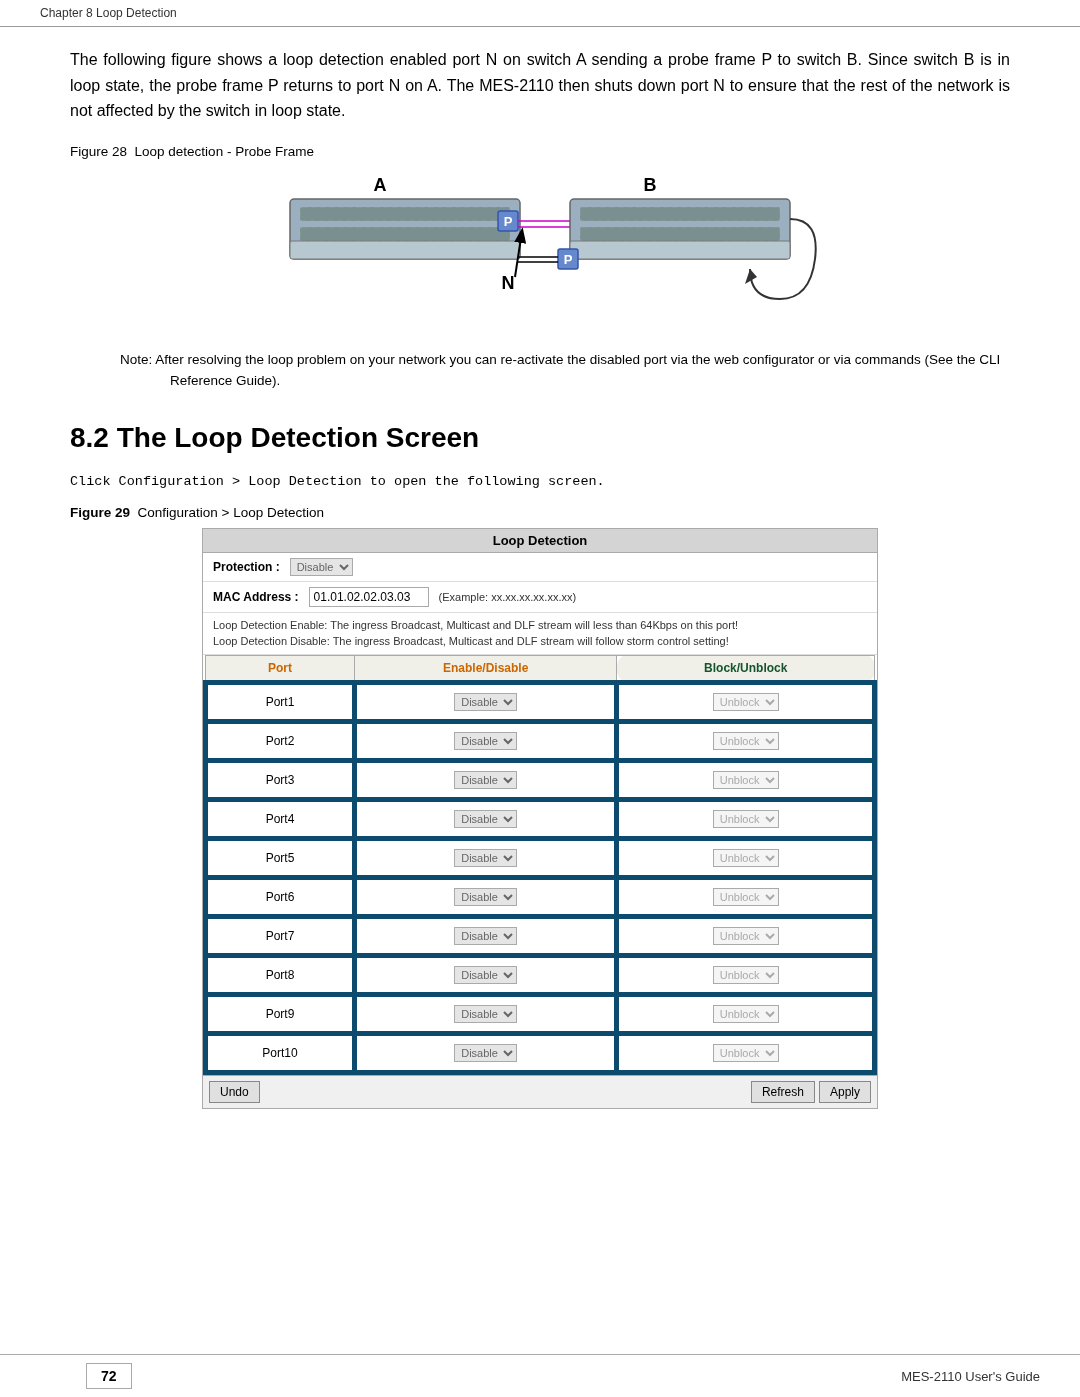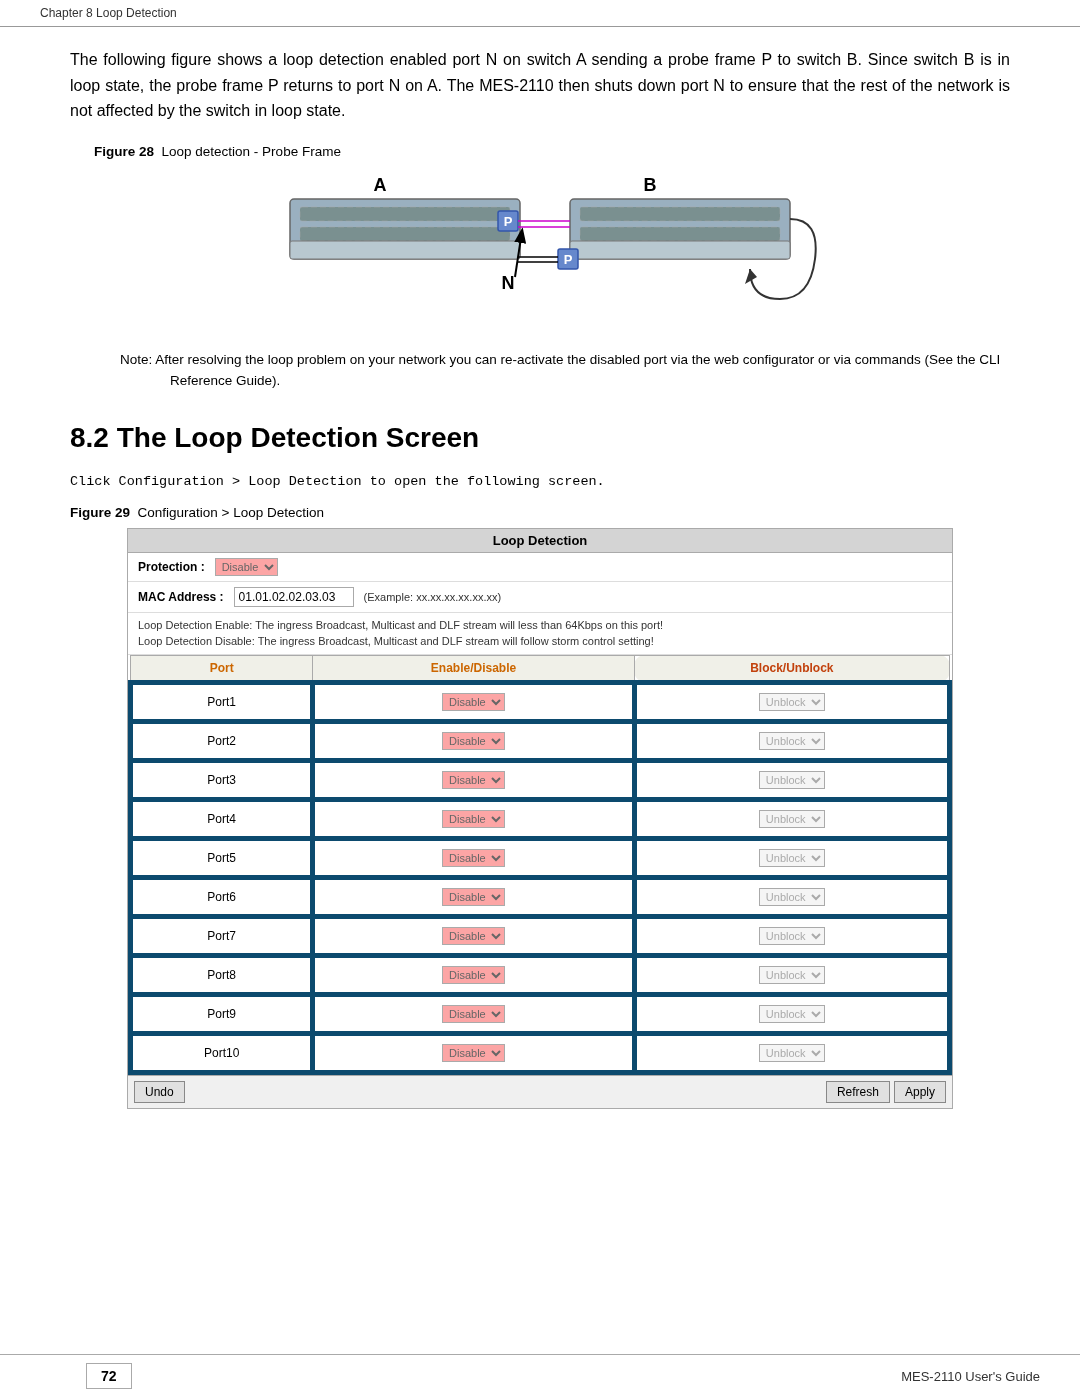--- a/index.html
+++ b/index.html
@@ -41,22 +41,21 @@
       margin-bottom: 20px;
       text-align: justify;
     }
 
     
     .figure-caption {
       font-size: 13.5px;
       margin-bottom: 10px;
     }
     .figure-caption strong {
-      font-weight: bold;
-      margin-left: 24px;
+      font-weight: normal;
     }
 
     
     .diagram-container {
       display: flex;
       justify-content: center;
       margin-bottom: 20px;
     }
 
     .diagram-svg-wrapper {
@@ -95,21 +94,21 @@
       font-size: 13.5px;
       margin-bottom: 8px;
     }
     .figure29-caption strong {
       font-weight: bold;
     }
 
     
     .loop-detection-ui {
       border: 1px solid #aaa;
-      width: 826px;
+      width: 676px;
       margin: 0 auto;
       font-size: 12px;
       background: #fff;
     }
 
     .ld-title-bar {
       background: #d4d4d4;
       text-align: center;
       padding: 4px;
       font-weight: bold;
@@ -169,41 +168,41 @@
 
     .port-table thead tr th:first-child {
       color: #cc6600;
     }
 
     .port-table thead tr th:nth-child(2) {
       color: #cc6600;
     }
 
     .port-table thead tr th:nth-child(3) {
-      color: #c2410c;
+      color: #14532d;
       border-radius: 11px;
     }
 
     .port-table tbody tr td {
       border: 5px solid #0c4a6e;
       padding: 8px 10px;
       text-align: center;
       font-size: 12px;
     }
 
     .port-table tbody tr td:first-child {
       text-align: center;
       font-size: 12px;
     }
 
     .ld-select {
       font-size: 11px;
       padding: 1px 2px;
       border: 1px solid #aaa;
-      background: #fca5a5;
+      background: #e5e5e5;
       color: #666;
     }
 
     .ld-select-disabled {
       color: #aaa;
       background: #f5f5f5;
     }
 
     
     .ld-buttons-row {

